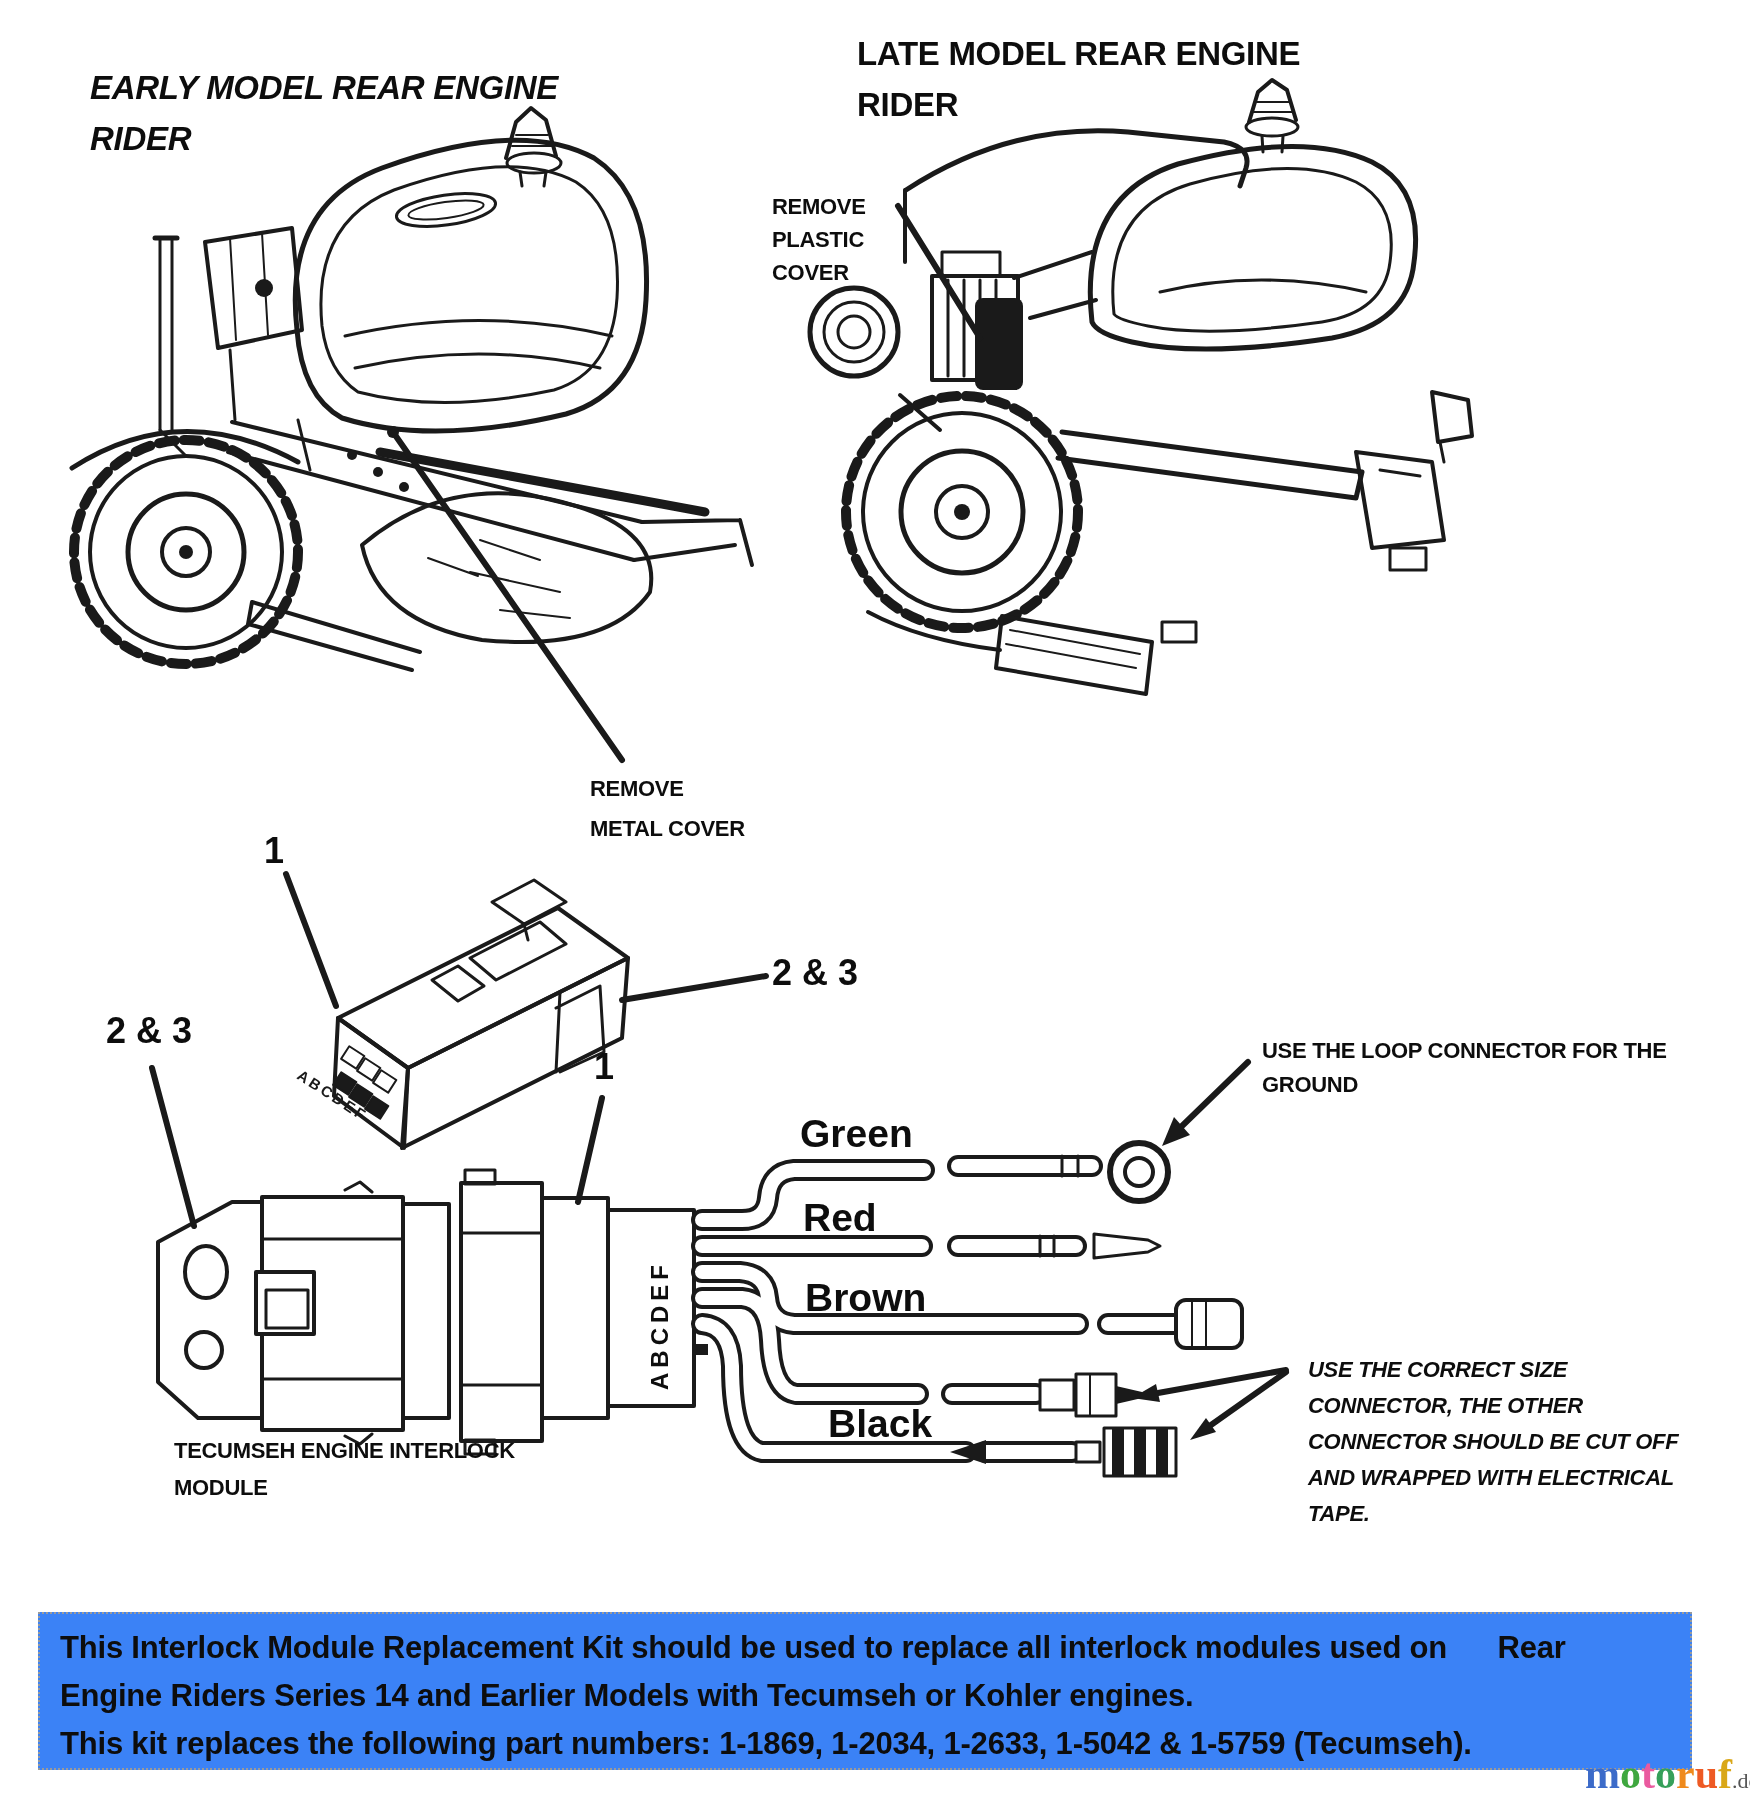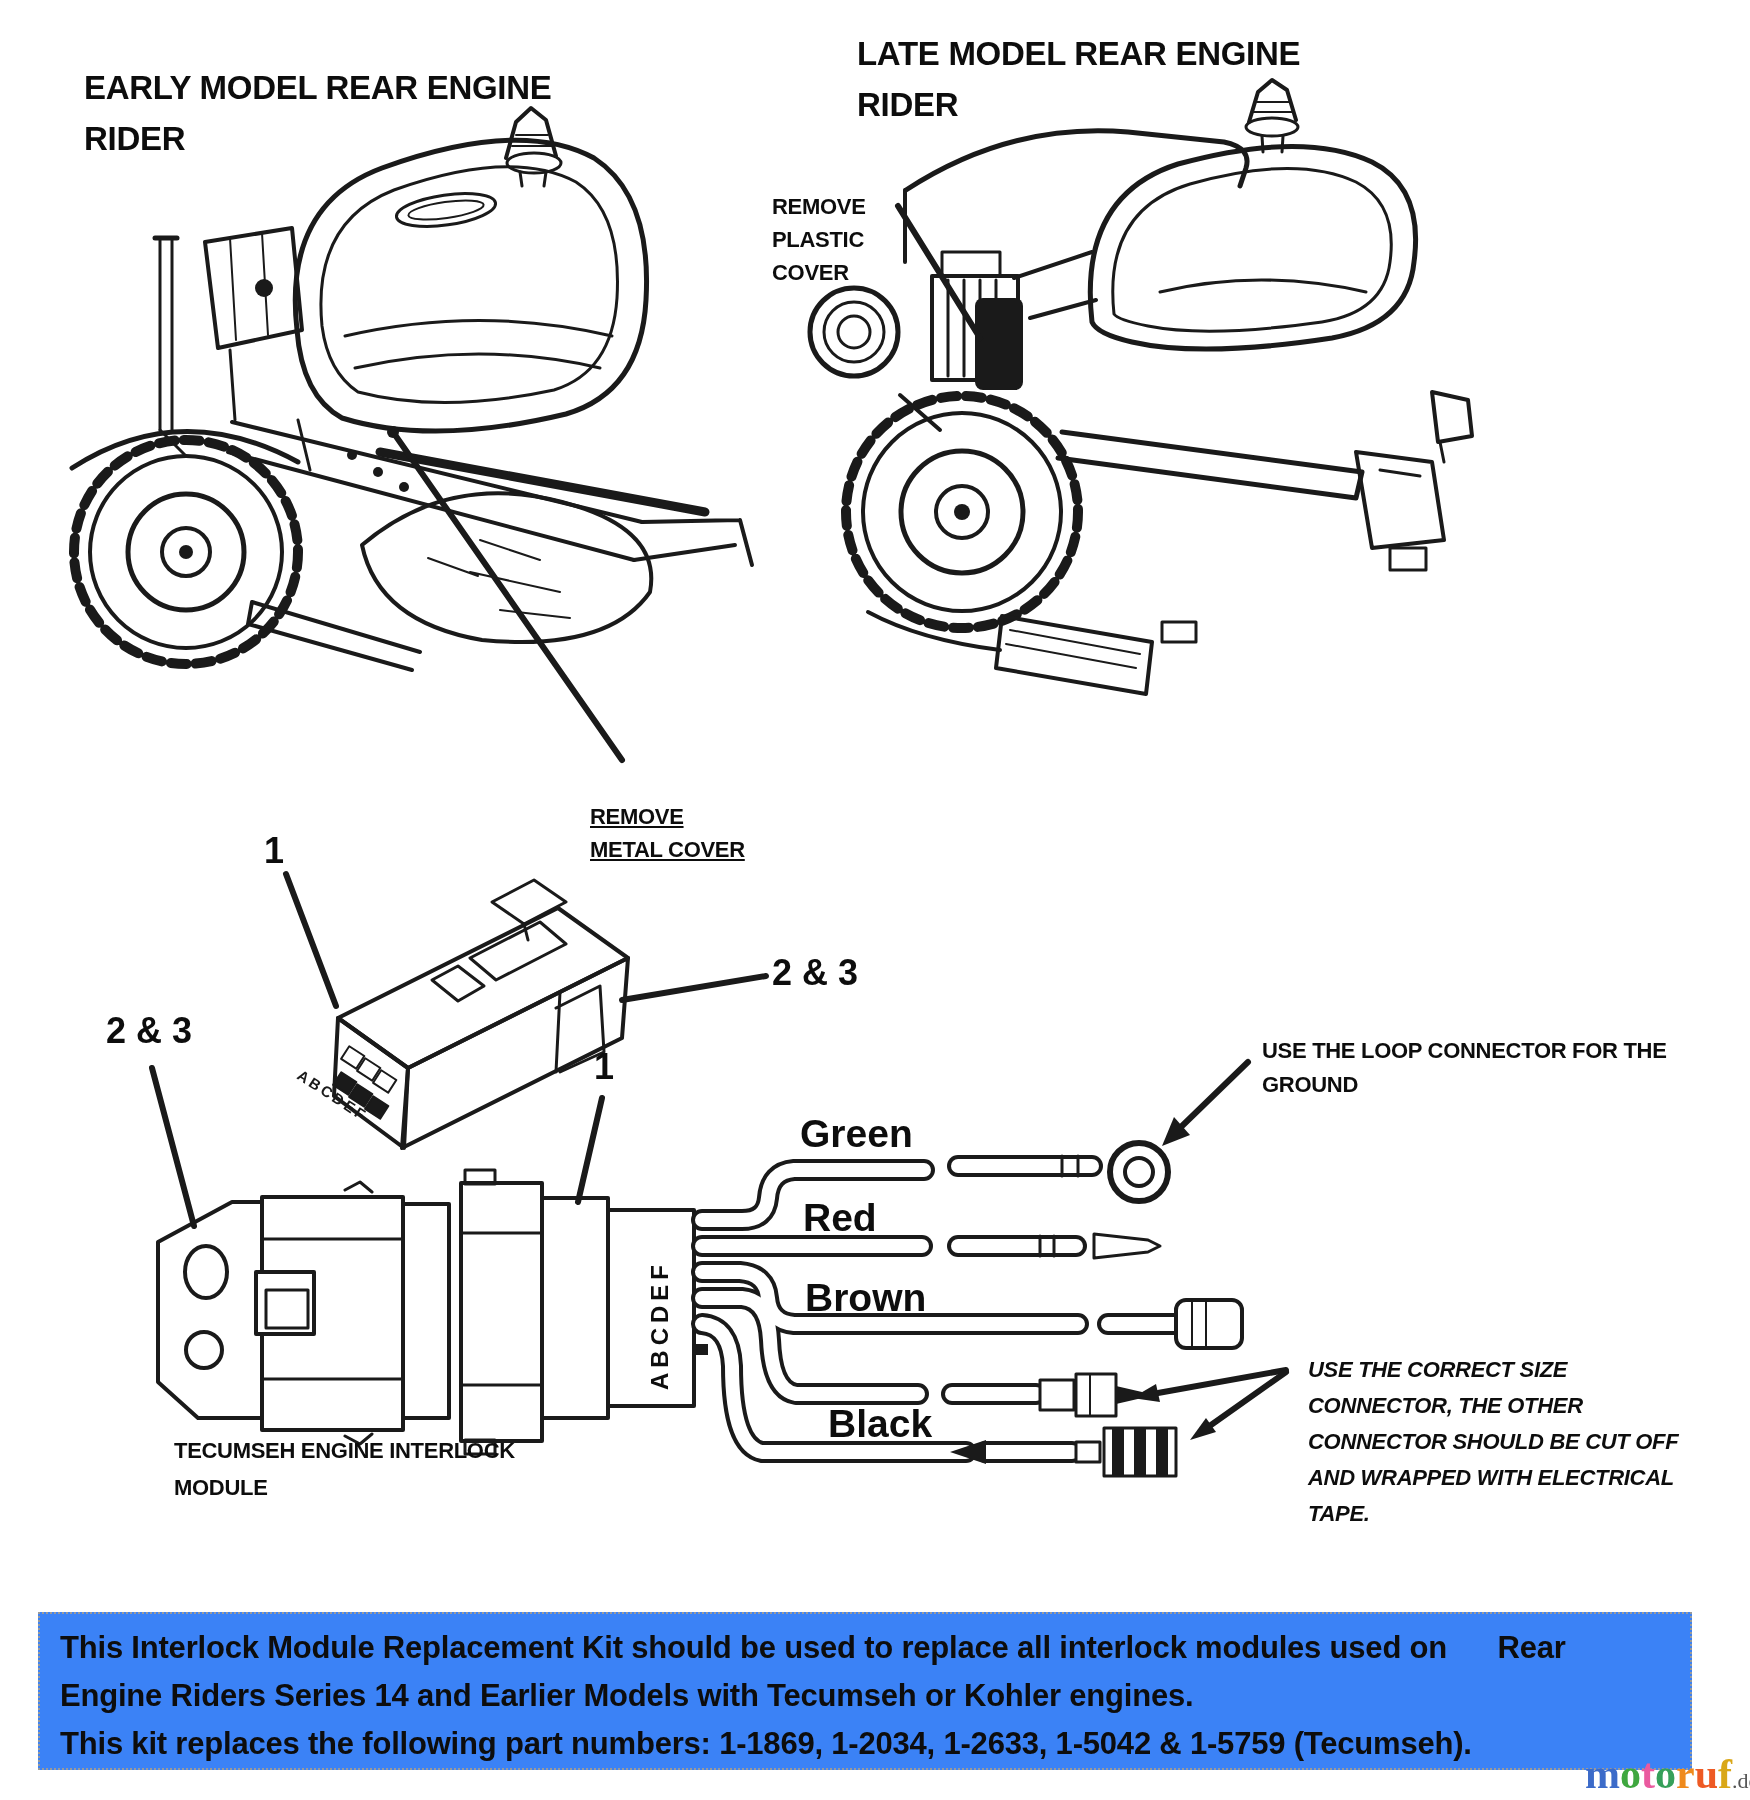--- a/index.html
+++ b/index.html
@@ -244,27 +244,27 @@
     <g>
       <path d="M1248 1062 L1182 1126" stroke-width="6"></path>
       <polygon points="1162,1146 1174,1117 1190,1135" fill="#1a1a1a" stroke="none"></polygon>
       <path d="M1286 1370 L1158 1393" stroke-width="6"></path>
       <polygon points="1132,1398 1156,1384 1160,1402" fill="#1a1a1a" stroke="none"></polygon>
       <path d="M1286 1372 L1211 1425" stroke-width="6"></path>
       <polygon points="1190,1440 1206,1418 1216,1432" fill="#1a1a1a" stroke="none"></polygon>
     </g>
   </svg>
 
-  <div class="lbl title" style="left:84px;top:62px;width:470px;">EARLY MODEL REAR ENGINE RIDER</div>
+  <div class="lbl title" style="left:90px;top:62px;width:470px;font-style:italic;">EARLY MODEL REAR ENGINE RIDER</div>
 
   <div class="lbl title" style="left:838px;top:28px;width:450px;margin-left:19px;">LATE MODEL REAR ENGINE RIDER</div>
 
   <div class="lbl note" style="left:772px;top:190px;width:158px;line-height:33px;">REMOVE PLASTIC COVER</div>
 
-  <div class="lbl note" style="left:590px;top:800px;width:158px;line-height:33px;text-decoration:underline;">REMOVE METAL COVER</div>
+  <div class="lbl note" style="left:590px;top:769px;width:158px;line-height:40px;">REMOVE METAL COVER</div>
 
   <div class="lbl callout" style="left:264px;top:830px;">1</div>
 
   <div class="lbl callout" style="left:772px;top:952px;">2 &amp; 3</div>
 
   <div class="lbl callout" style="left:106px;top:1010px;">2 &amp; 3</div>
 
   <div class="lbl callout" style="left:594px;top:1046px;">1</div>
 
   <div class="pin-letters">ABCDEF</div>

